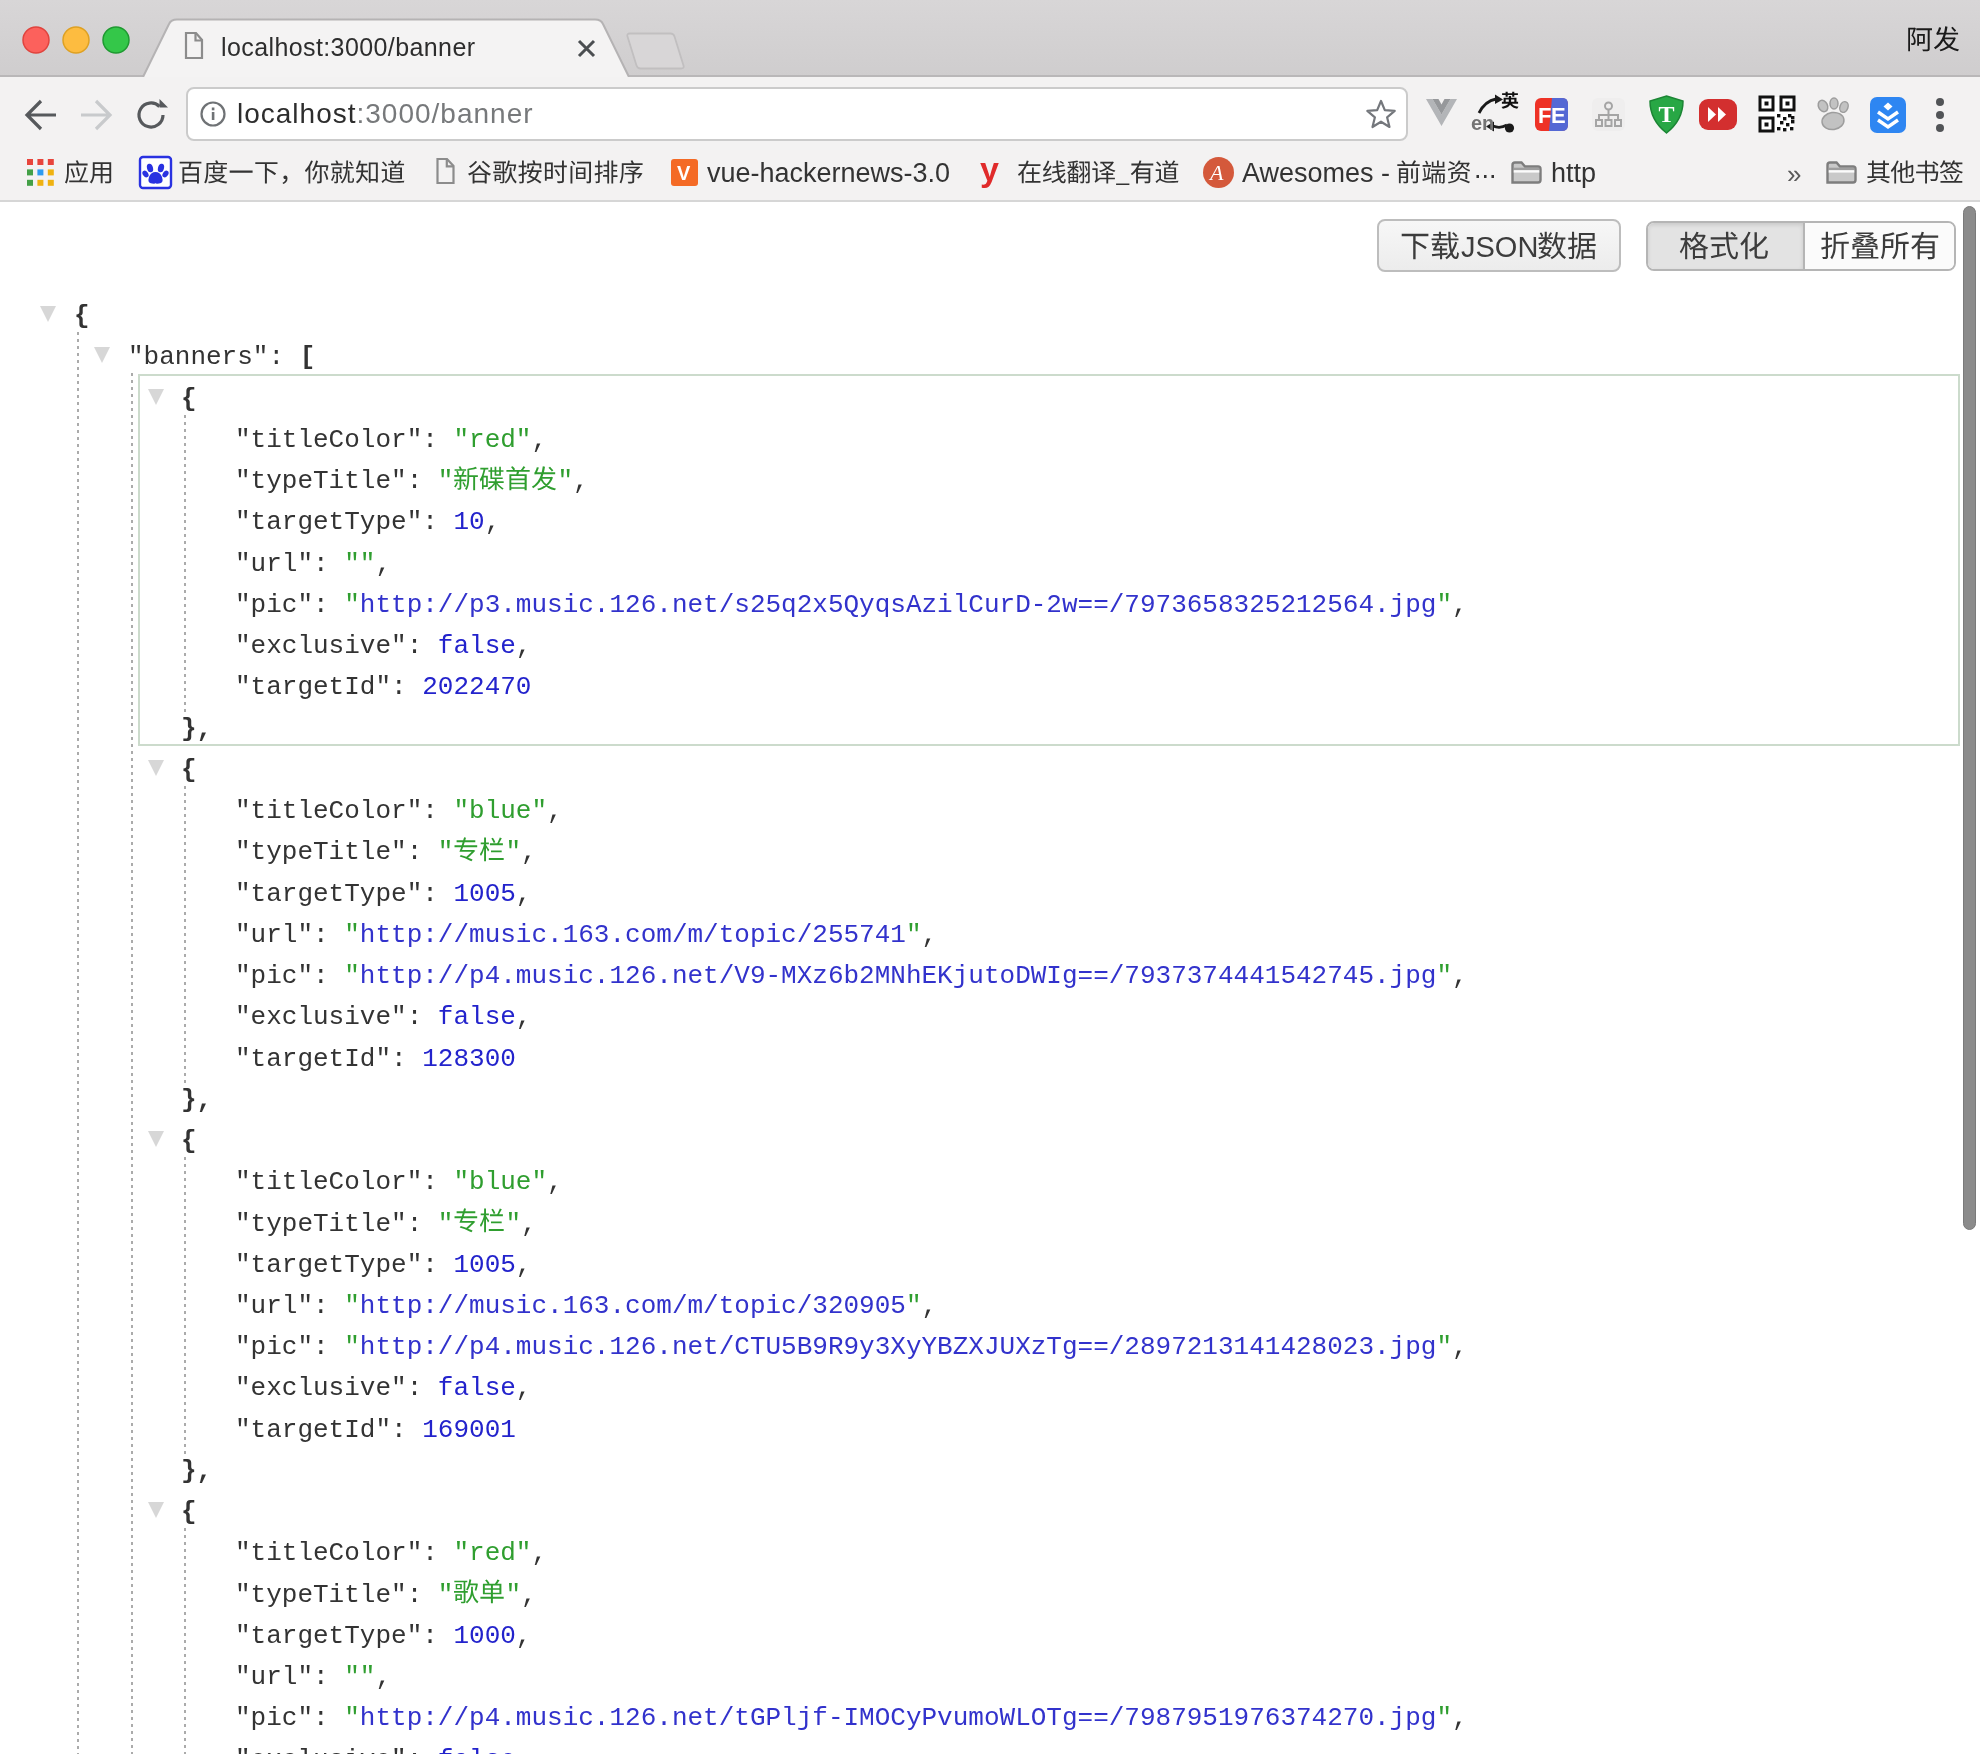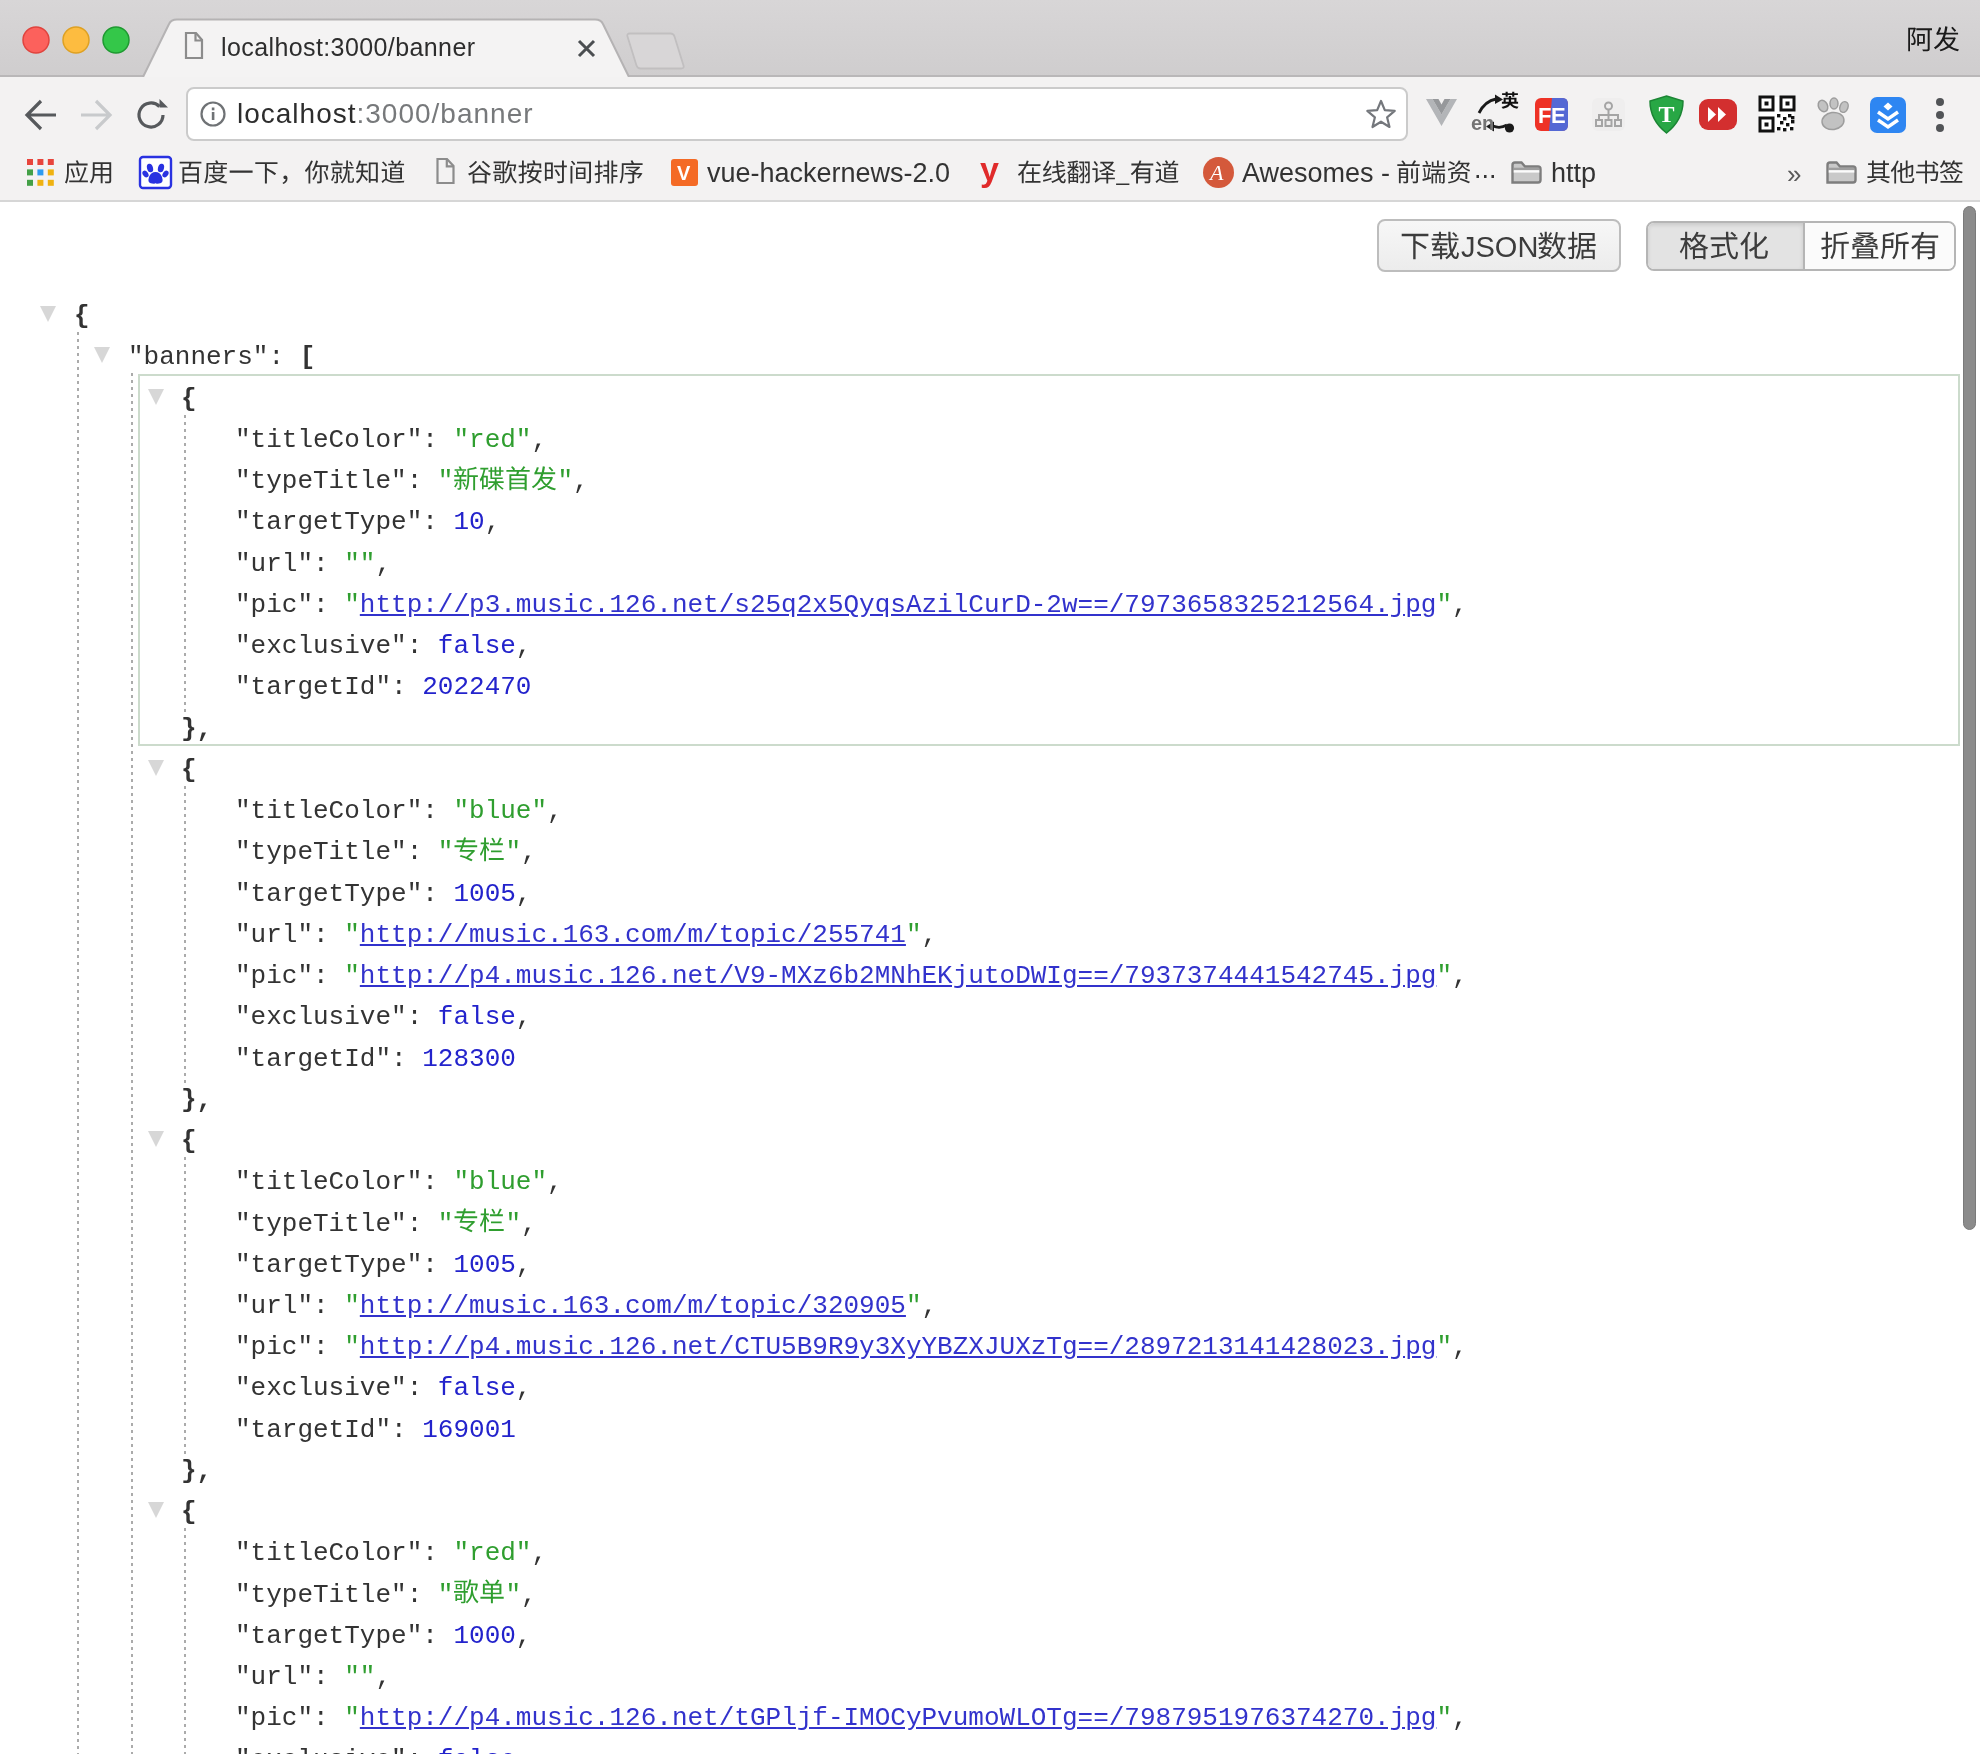--- a/index.html
+++ b/index.html
@@ -1,20 +1,20 @@
 <!DOCTYPE html>
 <html><head><meta charset="utf-8"><style>
 html,body{margin:0;padding:0;width:1980px;height:1754px;overflow:hidden;background:#fff}
 body{font-family:"Liberation Sans",sans-serif;position:relative}
 .abs{position:absolute}
 .mono{font-family:"Liberation Mono",monospace;font-size:26px;white-space:pre;color:#333}
 .ln{position:absolute;height:41px;line-height:41px}
 .g{color:#2f9e2f}
 .n{color:#2323cc;font-weight:normal}
-.l{color:#3232cc;text-decoration:underline}
+.l{color:#3232cc;}
 .ln b{font-weight:bold;color:#333}
 .tri{position:absolute;width:0;height:0;border-left:8px solid transparent;border-right:8px solid transparent;border-top:16px solid #d7d7d7}
 .dot{position:absolute;width:2px;background:repeating-linear-gradient(to bottom,#ababab 0 3px,transparent 3px 7px)}
 </style></head><body>
 
 <div class="abs" style="left:0;top:0;width:1980px;height:77px;background:linear-gradient(#d8d6d7,#cfcdce)"></div>
 <div class="abs" style="left:0;top:75px;width:1980px;height:2px;background:#b9b7b8"></div>
 <svg style="position:absolute;left:20px;top:24px;overflow:visible" width="112" height="32" viewBox="0 0 112 32">
     <circle cx="16" cy="16" r="13" fill="#fc615c" stroke="#e0443e" stroke-width="1.5"></circle>
     <circle cx="56" cy="16" r="13" fill="#fdbc40" stroke="#dea123" stroke-width="1.5"></circle>
@@ -163,21 +163,21 @@
     <path d="M1.5 1 L11 1 L17.5 8 L17.5 25 L1.5 25 Z" fill="none" stroke="#8c8c8c" stroke-width="2.2"></path>
     <path d="M10.8 1.5 L10.8 8.3 L17.5 8.3" fill="none" stroke="#8c8c8c" stroke-width="2.2"></path>
   </svg>
 <div style="position:absolute;left:467px;top:159px;line-height:0"><svg width="177.1" height="28.0" viewBox="0 0 177.1 28.0" style="overflow:visible;vertical-align:-5.6px">
       <path fill="#333" transform="translate(0,22.38)" d="M6.2 -0.7H18.8V1H6.2ZM5.6 -8H19.7V2H17.7V-6.4H7.5V2H5.6ZM14.7 -19.5 16.2 -20.6Q17.1 -19.9 18 -19.2Q19 -18.4 20 -17.6Q20.9 -16.9 21.7 -16.1Q22.5 -15.4 23.1 -14.8L21.5 -13.6Q21 -14.2 20.2 -15Q19.4 -15.7 18.5 -16.5Q17.5 -17.3 16.6 -18.1Q15.6 -18.9 14.7 -19.5ZM8.4 -20.4 10.2 -19.7Q9.3 -18.5 8.2 -17.4Q7.1 -16.3 5.9 -15.3Q4.7 -14.3 3.5 -13.5Q3.4 -13.7 3.1 -14Q2.8 -14.2 2.5 -14.5Q2.2 -14.7 2 -14.9Q3.2 -15.5 4.3 -16.4Q5.5 -17.3 6.6 -18.3Q7.6 -19.3 8.4 -20.4ZM12.4 -16.6 14 -15.5Q12.7 -13.5 10.8 -11.6Q9 -9.8 6.7 -8.3Q4.5 -6.8 2.1 -5.8Q1.9 -6.2 1.6 -6.8Q1.3 -7.3 1 -7.6Q2.7 -8.2 4.4 -9.1Q6.1 -10.1 7.6 -11.2Q9.1 -12.4 10.3 -13.8Q11.6 -15.1 12.4 -16.6ZM13.2 -15.3Q14 -14.1 15.3 -12.9Q16.5 -11.8 18 -10.8Q19.4 -9.8 21 -8.9Q22.6 -8.1 24.2 -7.6Q23.9 -7.4 23.7 -7.1Q23.4 -6.8 23.2 -6.4Q22.9 -6.1 22.7 -5.8Q21.2 -6.4 19.6 -7.4Q18 -8.3 16.6 -9.4Q15.1 -10.6 13.8 -11.9Q12.5 -13.2 11.6 -14.5Z M26.6 -19.8H39V-18.1H26.6ZM26.3 -9.9H39.6V-8.2H26.3ZM35.6 -8.8H37.3V0.1Q37.3 0.8 37.1 1.1Q36.9 1.5 36.4 1.6Q36 1.8 35.2 1.8Q34.4 1.9 33.2 1.9Q33.2 1.6 33 1.2Q32.8 0.8 32.7 0.5Q33.6 0.5 34.3 0.5Q35 0.5 35.2 0.5Q35.4 0.5 35.5 0.4Q35.6 0.3 35.6 0.1ZM28.4 -6.6H33.8V-1.3H28.4V-2.7H32.3V-5.2H28.4ZM27.6 -6.6H29.2V-0.2H27.6ZM35.5 -19.1H37.1V-9.1H35.5ZM40.9 -17H47.9V-15.3H40.9ZM41.1 -21 42.9 -20.7Q42.5 -18.7 42 -16.8Q41.5 -14.9 40.9 -13.3Q40.2 -11.7 39.4 -10.4Q39.2 -10.6 38.9 -10.7Q38.6 -10.9 38.3 -11.1Q38 -11.3 37.8 -11.4Q38.6 -12.5 39.2 -14.1Q39.9 -15.6 40.3 -17.4Q40.8 -19.2 41.1 -21ZM47.4 -17H47.7L48 -17.1L49.3 -16.7Q49.1 -15.6 48.8 -14.4Q48.6 -13.2 48.3 -12.1Q48 -11 47.7 -10.2L46.2 -10.6Q46.4 -11.4 46.7 -12.4Q46.9 -13.4 47.1 -14.6Q47.3 -15.7 47.4 -16.6ZM44.3 -10.5Q44.8 -7.9 45.4 -5.9Q46.1 -3.9 47.2 -2.3Q48.3 -0.7 49.8 0.6Q49.5 0.9 49.2 1.2Q48.8 1.6 48.6 2Q46.9 0.5 45.8 -1.2Q44.7 -3 44 -5.2Q43.2 -7.4 42.7 -10.2ZM42.7 -13.8H44.5V-12.1Q44.5 -10.6 44.3 -8.8Q44.1 -7 43.6 -5.1Q43 -3.2 41.9 -1.4Q40.7 0.5 38.8 2.1Q38.7 1.9 38.5 1.6Q38.2 1.4 38 1.2Q37.8 0.9 37.6 0.8Q39.4 -0.7 40.4 -2.4Q41.4 -4.1 41.9 -5.8Q42.4 -7.5 42.6 -9.1Q42.7 -10.7 42.7 -12.1ZM29.3 -15.3V-12.8H32.2V-15.3ZM27.9 -16.7H33.7V-11.5H27.9Z M59.5 -11.2H74.6V-9.5H59.5ZM70 -10.1 72 -10Q71.4 -6.5 70 -4.1Q68.6 -1.8 66.2 -0.3Q63.9 1.1 60.5 2Q60.4 1.8 60.2 1.5Q60.1 1.2 59.9 0.9Q59.7 0.6 59.5 0.4Q62.7 -0.3 64.9 -1.6Q67 -2.9 68.3 -4.9Q69.6 -7 70 -10.1ZM61 -5.2 62.3 -6.5Q63.8 -5.7 65.5 -4.8Q67.2 -3.9 68.9 -3Q70.5 -2 72 -1.1Q73.4 -0.2 74.4 0.6L73.1 2.1Q72.1 1.3 70.7 0.3Q69.3 -0.6 67.7 -1.6Q66 -2.6 64.3 -3.5Q62.6 -4.5 61 -5.2ZM65.4 -20.8 67.3 -21.1Q67.7 -20.2 68 -19.1Q68.3 -18.1 68.5 -17.3L66.5 -16.9Q66.4 -17.7 66.1 -18.8Q65.8 -19.9 65.4 -20.8ZM61 -5.2Q61.6 -6.2 62.2 -7.4Q62.8 -8.6 63.4 -9.9Q63.9 -11.2 64.4 -12.6Q64.9 -13.9 65.3 -15.1L67.2 -14.9Q66.7 -13.1 65.9 -11.2Q65.2 -9.4 64.4 -7.6Q63.6 -5.9 62.8 -4.6ZM60.2 -17.8H74.2V-13H72.4V-16.1H62V-12.9H60.2ZM51.4 -6.9Q52.4 -7.2 53.8 -7.6Q55.2 -8 56.7 -8.5Q58.2 -8.9 59.8 -9.4L60 -7.7Q57.9 -7 55.7 -6.3Q53.6 -5.6 51.8 -5.1ZM51.6 -16H59.5V-14.2H51.6ZM55 -21H56.8V-0.2Q56.8 0.6 56.6 1Q56.4 1.4 55.9 1.7Q55.5 1.9 54.7 1.9Q53.9 2 52.6 2Q52.6 1.6 52.4 1.2Q52.2 0.7 52.1 0.3Q52.9 0.3 53.6 0.3Q54.3 0.3 54.6 0.3Q54.8 0.3 54.9 0.2Q55 0.1 55 -0.2Z M78.8 -18.9H85.8V-2.6H78.8V-4.3H84V-17.2H78.8ZM78.9 -11.7H84.7V-10.1H78.9ZM77.9 -18.9H79.7V-0.6H77.9ZM86.9 -16H99.9V-14.1H86.9ZM95 -20.9H96.9V-0.8Q96.9 0.2 96.6 0.7Q96.3 1.2 95.6 1.4Q95 1.6 93.8 1.7Q92.5 1.8 90.6 1.7Q90.6 1.3 90.4 0.8Q90.2 0.2 90 -0.2Q90.9 -0.1 91.8 -0.1Q92.7 -0.1 93.4 -0.1Q94 -0.1 94.3 -0.1Q94.7 -0.2 94.8 -0.3Q95 -0.4 95 -0.8ZM87.7 -11.3 89.3 -12.1Q90 -11.2 90.7 -10.1Q91.5 -9 92.1 -7.9Q92.8 -6.9 93.2 -6.2L91.6 -5.2Q91.2 -6 90.5 -7Q89.9 -8.1 89.2 -9.2Q88.4 -10.3 87.7 -11.3Z M103.5 -15.4H105.4V2H103.5ZM103.8 -19.8 105.3 -20.7Q105.9 -20.2 106.5 -19.5Q107.1 -18.9 107.6 -18.3Q108.1 -17.6 108.4 -17.1L106.9 -16.1Q106.6 -16.6 106.1 -17.2Q105.6 -17.9 105 -18.6Q104.4 -19.2 103.8 -19.8ZM110 -19.6H123.2V-17.8H110ZM122.1 -19.6H124V-0.3Q124 0.5 123.8 0.9Q123.6 1.3 123.2 1.6Q122.7 1.8 121.8 1.8Q121 1.9 119.9 1.9Q119.8 1.5 119.6 1Q119.5 0.5 119.3 0.1Q120.1 0.2 120.8 0.2Q121.4 0.2 121.7 0.2Q121.9 0.2 122 0.1Q122.1 -0 122.1 -0.3ZM110.7 -7.4V-4H116.7V-7.4ZM110.7 -12.3V-8.9H116.7V-12.3ZM109 -13.8H118.5V-2.4H109Z M127.6 -7.8Q128.6 -8 129.9 -8.4Q131.2 -8.7 132.7 -9.1Q134.1 -9.6 135.6 -10L135.8 -8.3Q133.8 -7.6 131.7 -7Q129.6 -6.4 127.9 -5.9ZM127.9 -16H135.5V-14.2H127.9ZM131.1 -21H132.8V-0.3Q132.8 0.4 132.7 0.8Q132.5 1.2 132 1.4Q131.6 1.7 130.8 1.7Q130.1 1.8 128.9 1.8Q128.8 1.4 128.7 0.9Q128.5 0.4 128.3 0.1Q129.1 0.1 129.8 0.1Q130.4 0.1 130.6 0.1Q131.1 0.1 131.1 -0.3ZM136.5 -16.7H141.3V-15H136.5ZM145.2 -16.7H150.3V-15H145.2ZM136.6 -11.5H141.1V-9.9H136.6ZM145.3 -11.5H150V-9.9H145.3ZM145.3 -6.2H150.5V-4.5H145.3ZM144.4 -20.8H146.2V2H144.4ZM140.3 -20.8H142.1V2H140.3ZM136 -6.3H141.2V-4.6H136Z M159 -14.7H171.7V-13.1H159ZM157.6 -8.4H174.1V-6.8H157.6ZM165.3 -7.8H167.2V-0.2Q167.2 0.7 167 1.1Q166.7 1.5 166 1.7Q165.4 2 164.2 2Q163.1 2 161.4 2Q161.3 1.6 161.1 1.1Q160.9 0.7 160.7 0.3Q161.6 0.3 162.5 0.3Q163.3 0.3 163.9 0.3Q164.5 0.3 164.7 0.3Q165.1 0.3 165.2 0.2Q165.3 0.1 165.3 -0.2ZM173.5 -8.4H173.8L174.2 -8.5L175.5 -7.9Q174.6 -6.6 173.5 -5.2Q172.5 -3.8 171.5 -2.9L170 -3.6Q170.9 -4.5 171.8 -5.7Q172.8 -7 173.5 -8.1ZM171.1 -14.7H171.6L172 -14.8L173.2 -13.8Q172.4 -13 171.2 -12.1Q170.1 -11.2 168.9 -10.4Q167.7 -9.7 166.5 -9.1Q166.3 -9.3 166 -9.7Q165.7 -10 165.5 -10.2Q166.5 -10.7 167.6 -11.4Q168.7 -12.1 169.6 -12.9Q170.5 -13.6 171.1 -14.3ZM155.7 -18.2H175.6V-16.4H155.7ZM154.8 -18.2H156.6V-11.3Q156.6 -9.8 156.5 -8.1Q156.4 -6.4 156.2 -4.6Q155.9 -2.8 155.4 -1.1Q154.9 0.6 154.1 2.1Q154 1.9 153.7 1.7Q153.4 1.5 153.1 1.3Q152.8 1.1 152.6 1Q153.3 -0.3 153.8 -1.9Q154.2 -3.5 154.5 -5.1Q154.7 -6.7 154.7 -8.3Q154.8 -9.9 154.8 -11.3ZM161.1 -10.9 162.2 -12Q163.4 -11.5 164.7 -10.9Q166.1 -10.3 167.3 -9.7Q168.6 -9.1 169.4 -8.6L168.2 -7.3Q167.4 -7.8 166.2 -8.5Q165 -9.1 163.7 -9.8Q162.3 -10.4 161.1 -10.9ZM163.6 -20.6 165.4 -21.1Q165.8 -20.4 166.3 -19.4Q166.8 -18.5 167 -17.9L165.1 -17.3Q164.9 -17.9 164.4 -18.9Q164 -19.8 163.6 -20.6Z"></path>
     </svg></div>
 <svg style="position:absolute;left:671px;top:159px;overflow:visible" width="27" height="27" viewBox="0 0 27 27">
     <rect x="0" y="0" width="27" height="27" rx="3" fill="#f46a25"></rect>
     <text x="6" y="21" font-family="Liberation Sans" font-size="20" font-weight="bold" fill="#fff">V</text>
   </svg>
-<div class="abs" style="left:707px;top:158px;font-size:27px;color:#333">vue-hackernews-2.0</div>
+<div class="abs" style="left:707px;top:158px;font-size:27px;color:#333">vue-hackernews-3.0</div>
 <div class="abs" style="left:980px;top:150px;font-size:34px;font-weight:bold;color:#e02b2b">y</div>
 <div style="position:absolute;left:1017px;top:159px;line-height:0"><svg width="162.2" height="28.0" viewBox="0 0 162.2 28.0" style="overflow:visible;vertical-align:-5.6px">
       <path fill="#333" transform="translate(0,22.38)" d="M1.6 -17.1H23.5V-15.3H1.6ZM9.3 -9.2H22.5V-7.5H9.3ZM8.3 -0.4H23.5V1.4H8.3ZM15 -14H16.8V0.6H15ZM9.8 -21 11.7 -20.5Q10.8 -17.7 9.5 -14.9Q8.2 -12.1 6.3 -9.6Q4.4 -7.2 1.9 -5.4Q1.8 -5.7 1.7 -6Q1.5 -6.3 1.3 -6.6Q1.1 -6.9 1 -7.1Q2.7 -8.3 4 -9.9Q5.4 -11.5 6.5 -13.3Q7.6 -15.2 8.4 -17.1Q9.3 -19.1 9.8 -21ZM4.8 -10.7H6.7V1.9H4.8Z M26.7 -4.6Q26.6 -4.7 26.5 -5.1Q26.4 -5.4 26.3 -5.7Q26.2 -6 26.1 -6.3Q26.5 -6.4 26.9 -6.8Q27.4 -7.2 27.9 -7.9Q28.3 -8.3 28.9 -9.1Q29.5 -9.8 30.2 -10.9Q31 -12 31.7 -13.2Q32.5 -14.5 33.2 -15.8L34.7 -14.8Q33.2 -12.3 31.5 -9.8Q29.7 -7.4 27.9 -5.6V-5.5Q27.9 -5.5 27.8 -5.4Q27.6 -5.3 27.3 -5.2Q27 -5 26.9 -4.9Q26.7 -4.7 26.7 -4.6ZM26.7 -4.6 26.6 -6.1 27.5 -6.7 34.3 -7.9Q34.3 -7.6 34.3 -7.1Q34.3 -6.7 34.3 -6.4Q31.9 -5.9 30.5 -5.6Q29.1 -5.3 28.3 -5.1Q27.5 -4.9 27.2 -4.8Q26.9 -4.7 26.7 -4.6ZM26.5 -10.6Q26.5 -10.8 26.3 -11.1Q26.2 -11.4 26.1 -11.8Q26 -12.1 25.9 -12.4Q26.2 -12.4 26.6 -12.9Q26.9 -13.3 27.3 -13.9Q27.5 -14.2 27.9 -14.9Q28.3 -15.6 28.8 -16.6Q29.3 -17.6 29.8 -18.7Q30.3 -19.8 30.7 -20.9L32.4 -20.1Q31.8 -18.6 31 -17Q30.2 -15.5 29.4 -14.1Q28.5 -12.7 27.6 -11.6V-11.5Q27.6 -11.5 27.5 -11.4Q27.3 -11.3 27.1 -11.2Q26.8 -11 26.7 -10.9Q26.5 -10.7 26.5 -10.6ZM26.5 -10.6 26.5 -12 27.4 -12.6 32 -13Q31.9 -12.7 31.9 -12.2Q31.9 -11.8 31.9 -11.5Q30.3 -11.3 29.3 -11.1Q28.3 -11 27.8 -10.9Q27.2 -10.8 26.9 -10.7Q26.7 -10.7 26.5 -10.6ZM26 -1.4Q27.1 -1.6 28.4 -2Q29.8 -2.3 31.3 -2.7Q32.8 -3.2 34.4 -3.6L34.6 -2Q32.5 -1.4 30.3 -0.7Q28.2 -0.1 26.4 0.4ZM35.5 -15 47.3 -16.7 47.6 -15.1 35.8 -13.3ZM35 -9.6 48 -12 48.3 -10.4 35.3 -7.9ZM39.3 -21H41.2Q41.1 -18.1 41.3 -15.4Q41.4 -12.7 41.7 -10.3Q42 -8 42.5 -6.1Q42.9 -4.1 43.5 -2.8Q44.1 -1.4 44.8 -0.6Q45.5 0.1 46.3 0.1Q46.7 0.1 46.9 -0.1Q47.1 -0.4 47.2 -1Q47.3 -1.6 47.4 -2.7Q47.7 -2.4 48.1 -2.1Q48.5 -1.8 48.8 -1.7Q48.6 -0.3 48.3 0.5Q48 1.3 47.5 1.6Q47 1.9 46.1 1.9Q44.9 1.9 43.9 1.1Q42.9 0.2 42.1 -1.3Q41.4 -2.9 40.9 -5Q40.3 -7.1 40 -9.7Q39.6 -12.2 39.5 -15.1Q39.3 -18 39.3 -21ZM42.3 -19.5 43.4 -20.5Q44 -20.3 44.7 -19.9Q45.4 -19.5 46 -19.1Q46.6 -18.7 47 -18.4L45.9 -17.2Q45.3 -17.8 44.3 -18.4Q43.2 -19 42.3 -19.5ZM46.9 -8.7 48.4 -8Q47.1 -5.8 45.1 -4Q43.1 -2.2 40.6 -0.8Q38.1 0.6 35.4 1.6Q35.2 1.2 34.9 0.8Q34.6 0.3 34.2 0Q36.9 -0.8 39.3 -2.1Q41.7 -3.4 43.7 -5.1Q45.6 -6.7 46.9 -8.7Z M50.6 -15H61.5V-13.5H50.6ZM52.4 -4.5H60.1V-3.1H52.4ZM52.3 -0.9H60.1V0.5H52.3ZM55.6 -19.2H57.2V-8.5H55.6ZM55.7 -7.2H57.1V-0.2H55.7ZM60.3 -20.8 61.4 -19.5Q60 -19.2 58.3 -19Q56.6 -18.7 54.7 -18.6Q52.9 -18.4 51.2 -18.3Q51.2 -18.6 51.1 -19Q50.9 -19.4 50.8 -19.6Q52.4 -19.7 54.2 -19.9Q56 -20.1 57.6 -20.3Q59.2 -20.6 60.3 -20.8ZM57 -13.8Q57.4 -13.6 58.1 -13.1Q58.7 -12.7 59.5 -12.1Q60.3 -11.6 60.9 -11.1Q61.6 -10.6 61.9 -10.4L60.9 -8.9Q60.6 -9.3 60 -9.8Q59.3 -10.4 58.6 -11Q57.9 -11.6 57.3 -12.1Q56.6 -12.7 56.2 -13ZM51.9 -17.8 53.2 -18.1Q53.5 -17.4 53.8 -16.7Q54.1 -15.9 54.2 -15.4L52.9 -15Q52.7 -15.5 52.5 -16.3Q52.2 -17.1 51.9 -17.8ZM59.5 -18.4 60.9 -17.9Q60.5 -17 60 -16Q59.6 -15.1 59.2 -14.4L58 -14.8Q58.2 -15.3 58.5 -15.9Q58.8 -16.6 59 -17.2Q59.3 -17.9 59.5 -18.4ZM55.4 -14.2 56.5 -13.6Q55.9 -12.5 55 -11.3Q54.1 -10.2 53.1 -9.2Q52.1 -8.2 51.1 -7.5Q51 -7.9 50.7 -8.4Q50.5 -8.8 50.3 -9.2Q51.2 -9.7 52.2 -10.5Q53.2 -11.3 54 -12.3Q54.9 -13.3 55.4 -14.2ZM51.5 -8H61.1V1.7H59.6V-6.5H53V2H51.5ZM62.2 -19.8H66.5V-18.2H62.2ZM65.6 -19.8H67.1V-0.2Q67.1 0.5 67 0.9Q66.8 1.3 66.4 1.6Q65.9 1.8 65.3 1.8Q64.6 1.9 63.6 1.9Q63.5 1.6 63.4 1.1Q63.2 0.6 63.1 0.2Q63.8 0.3 64.4 0.3Q65 0.3 65.2 0.2Q65.4 0.2 65.5 0.2Q65.6 0.1 65.6 -0.2ZM67.7 -19.8H71.7V-18.2H67.7ZM71.1 -19.8H72.7V-0.2Q72.7 0.5 72.5 1Q72.3 1.4 71.9 1.6Q71.5 1.8 70.8 1.9Q70 1.9 69 1.9Q69 1.6 68.8 1.1Q68.6 0.6 68.4 0.2Q69.2 0.3 69.8 0.3Q70.5 0.3 70.7 0.2Q70.9 0.2 71 0.2Q71.1 0.1 71.1 -0.2ZM62.1 -15.4 63.4 -15.8Q63.8 -15 64.1 -14.1Q64.4 -13.2 64.7 -12.3Q65 -11.5 65.1 -10.8L63.8 -10.4Q63.7 -11 63.4 -11.9Q63.2 -12.7 62.8 -13.7Q62.5 -14.6 62.1 -15.4ZM67.7 -15.5 69 -15.7Q69.4 -15 69.7 -14.1Q70 -13.2 70.3 -12.4Q70.6 -11.5 70.7 -10.9L69.4 -10.5Q69.3 -11.2 69 -12Q68.7 -12.9 68.4 -13.8Q68.1 -14.7 67.7 -15.5ZM67.5 -5.3Q68.2 -6 69.3 -7.2Q70.4 -8.3 71.5 -9.6L72.3 -8.3Q71.3 -7.2 70.3 -6.1Q69.3 -4.9 68.3 -3.9ZM61.7 -5Q62.5 -5.8 63.7 -7.1Q64.9 -8.3 66.1 -9.7L66.8 -8.4Q65.8 -7.2 64.7 -6Q63.6 -4.7 62.6 -3.7Z M76.6 -19.5 78 -20.4Q78.6 -19.8 79.2 -19Q79.8 -18.3 80.3 -17.5Q80.8 -16.8 81 -16.3L79.5 -15.1Q79.2 -15.7 78.8 -16.5Q78.3 -17.3 77.7 -18Q77.2 -18.8 76.6 -19.5ZM78.6 1.4 78.2 -0.4 78.7 -1.1 82.6 -4Q82.7 -3.6 83 -3.2Q83.2 -2.7 83.3 -2.5Q81.9 -1.4 81 -0.7Q80.2 -0 79.7 0.4Q79.2 0.8 79 1Q78.7 1.2 78.6 1.4ZM75.3 -13.2H80V-11.4H75.3ZM83.3 -19.7H95.5V-18H83.3ZM95 -19.7H95.3L95.7 -19.8L96.9 -19.1Q95.9 -17.2 94.4 -15.6Q92.9 -14 91.1 -12.8Q89.3 -11.6 87.2 -10.7Q85.2 -9.8 83.1 -9.2Q83 -9.4 82.8 -9.7Q82.7 -10 82.5 -10.3Q82.3 -10.6 82.1 -10.8Q84.1 -11.3 86 -12Q88 -12.8 89.7 -13.9Q91.5 -15 92.8 -16.4Q94.2 -17.8 95 -19.4ZM86.4 -18.9Q87.5 -16.9 89.3 -15.4Q91.1 -13.8 93.4 -12.7Q95.7 -11.6 98.4 -11Q98.2 -10.8 98 -10.5Q97.8 -10.3 97.6 -10Q97.4 -9.7 97.2 -9.4Q94.5 -10.1 92.2 -11.3Q89.8 -12.6 88 -14.3Q86.2 -16.1 85 -18.3ZM84.4 -8.1H96.2V-6.4H84.4ZM83 -3.7H97.9V-2.1H83ZM89.4 -10.3H91.2V2H89.4ZM78.6 1.4Q78.5 1.2 78.3 0.9Q78.1 0.7 77.9 0.4Q77.7 0.2 77.6 0Q77.9 -0.3 78.3 -0.9Q78.8 -1.5 78.8 -2.4V-13.2H80.6V-1.1Q80.6 -1.1 80.4 -0.9Q80.2 -0.7 79.9 -0.4Q79.6 -0.1 79.3 0.2Q79 0.5 78.8 0.8Q78.6 1.2 78.6 1.4Z M99.1 3.5V2H112.4V3.5Z M114.4 -17.8H136.3V-16H114.4ZM120.5 -8.8H132.2V-7.2H120.5ZM119.1 -13.1H131.9V-11.4H121V2H119.1ZM131.5 -13.1H133.3V-0.3Q133.3 0.5 133.1 0.9Q132.9 1.4 132.2 1.6Q131.6 1.9 130.6 1.9Q129.5 1.9 127.9 1.9Q127.8 1.6 127.7 1Q127.5 0.5 127.3 0.1Q128.1 0.1 128.8 0.2Q129.6 0.2 130.1 0.2Q130.7 0.2 130.9 0.2Q131.2 0.1 131.4 0Q131.5 -0.1 131.5 -0.4ZM122.5 -21 124.4 -20.6Q123.6 -17.8 122.3 -15.1Q121 -12.5 119.2 -10.2Q117.4 -7.8 115 -6.2Q114.9 -6.4 114.6 -6.6Q114.4 -6.9 114.2 -7.2Q114 -7.4 113.8 -7.6Q115.5 -8.8 116.8 -10.3Q118.2 -11.8 119.3 -13.6Q120.4 -15.3 121.2 -17.2Q122 -19.1 122.5 -21ZM120.5 -4.6H132.2V-3H120.5Z M145.3 -17.7H161.2V-16.1H145.3ZM152.1 -17 154.2 -16.9Q153.9 -15.9 153.5 -14.9Q153.1 -14 152.7 -13.3L151.1 -13.5Q151.4 -14.3 151.7 -15.3Q152 -16.3 152.1 -17ZM156.5 -21 158.3 -20.5Q157.7 -19.5 157.1 -18.6Q156.4 -17.6 155.9 -16.9L154.4 -17.4Q154.7 -17.9 155.1 -18.5Q155.5 -19.2 155.9 -19.8Q156.2 -20.5 156.5 -21ZM147.8 -20.4 149.4 -21.1Q149.9 -20.5 150.5 -19.7Q151 -18.9 151.2 -18.3L149.6 -17.5Q149.3 -18.1 148.9 -19Q148.4 -19.8 147.8 -20.4ZM144 -12.1V-2.2H142.2V-10.3H138.7V-12.1ZM139.1 -19.1 140.5 -20Q141.2 -19.4 141.9 -18.7Q142.6 -18 143.2 -17.2Q143.8 -16.5 144.2 -15.9L142.7 -14.9Q142.3 -15.5 141.7 -16.2Q141.1 -17 140.4 -17.7Q139.8 -18.5 139.1 -19.1ZM143.2 -2.7Q143.8 -2.7 144.4 -2.3Q144.9 -1.9 146 -1.3Q147.2 -0.6 148.8 -0.4Q150.4 -0.2 152.5 -0.2Q153.9 -0.2 155.6 -0.3Q157.2 -0.4 158.8 -0.5Q160.3 -0.6 161.5 -0.7Q161.4 -0.4 161.3 -0.1Q161.2 0.2 161.1 0.6Q161 0.9 161 1.2Q160.3 1.2 159.2 1.2Q158.2 1.3 156.9 1.3Q155.7 1.4 154.5 1.4Q153.3 1.4 152.4 1.4Q150.2 1.4 148.5 1.2Q146.9 0.9 145.6 0.2Q144.8 -0.3 144.2 -0.7Q143.6 -1.2 143.1 -1.2Q142.7 -1.2 142.2 -0.8Q141.6 -0.4 141 0.3Q140.3 0.9 139.7 1.7L138.5 0.2Q139.8 -1.1 141 -1.9Q142.2 -2.7 143.2 -2.7ZM148.9 -9.2V-7.1H157.2V-9.2ZM148.9 -5.8V-3.7H157.2V-5.8ZM148.9 -12.6V-10.5H157.2V-12.6ZM147.1 -14H159.1V-2.2H147.1Z"></path>
     </svg></div>
 <svg style="position:absolute;left:1203px;top:157px;overflow:visible" width="31" height="31" viewBox="0 0 31 31">
     <circle cx="15.5" cy="15.5" r="15.5" fill="#d4593b"></circle>
     <text x="7" y="23" font-family="Liberation Serif" font-size="22" font-style="italic" fill="#fff">A</text>
   </svg>
 <div class="abs" style="left:1242px;top:158px;font-size:27px;color:#333">Awesomes - </div>
 <div style="position:absolute;left:1396px;top:159px;line-height:0"><svg width="75.9" height="28.0" viewBox="0 0 75.9 28.0" style="overflow:visible;vertical-align:-5.6px">

